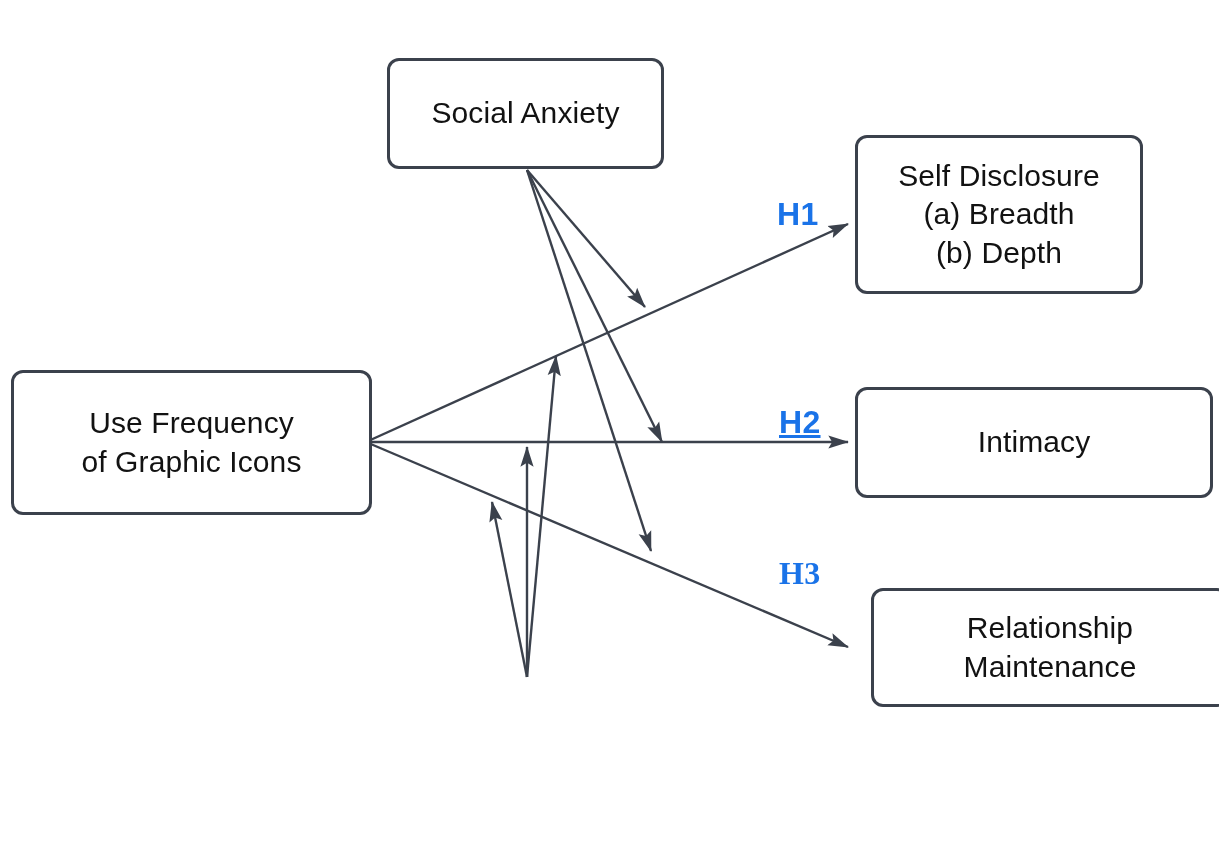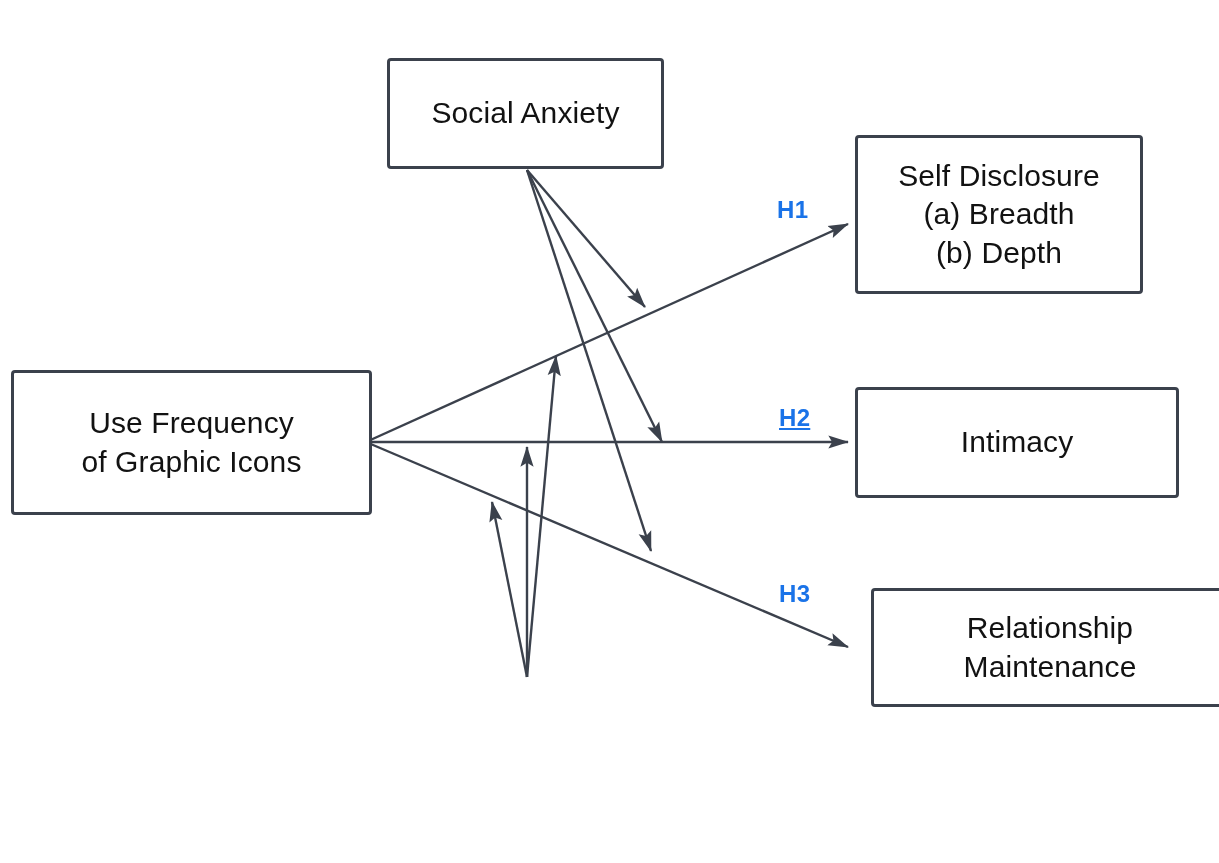--- a/index.html
+++ b/index.html
@@ -21,37 +21,37 @@
     position: absolute;
     left: 0;
     top: 0;
     width: 1219px;
     height: 863px;
   }
   .node-box {
     position: absolute;
     box-sizing: border-box;
     border: 3px solid #3b414c;
-    border-radius: 4px;
+    border-radius: 12px;
     background: #ffffff;
     display: flex;
     align-items: center;
     justify-content: center;
     text-align: center;
     color: #121212;
     font-size: 30px;
     line-height: 1.28;
     font-weight: 400;
     letter-spacing: 0.1px;
     white-space: pre-line;
   }
   .edge-label {
     position: absolute;
     color: #1a73e8;
-    font-size: 24px;
+    font-size: 32px;
     font-weight: bold;
     letter-spacing: 0.3px;
     white-space: nowrap;
   }
   .rq-label {
     position: absolute;
     color: #1a73e8;
     font-size: 27px;
     font-weight: bold;
     letter-spacing: 0.3px;
@@ -93,30 +93,30 @@
 of Graphic Icons</span>
   </div>
 
 
   <div class="node-box" style="left:855px; top:135px; width:288px; height:159px;">
     <span>Self Disclosure
 (a) Breadth
 (b) Depth</span>
   </div>
 
-  <div class="node-box" style="left:855px; top:387px; width:324px; height:111px;align-items:center;">
+  <div class="node-box" style="left:855px; top:387px; width:358px; height:111px;align-items:center;">
     <span>Intimacy</span>
   </div>
 
   <div class="node-box" style="left:871px; top:588px; width:358px; height:119px;">
     <span>Relationship
 Maintenance</span>
   </div>
 
 
 
   <div class="edge-label" style="left:777px; top:196px;">H1</div>
 
   <div class="edge-label" style="left:779px; top:404px;text-decoration:underline;">H2</div>
 
-  <div class="edge-label" style="left:779px; top:580px;">H3</div>
+  <div class="edge-label" style="left:779px; top:555px;font-family:Liberation Serif, serif;">H3</div>
 
 </div>
 
 </body></html>

